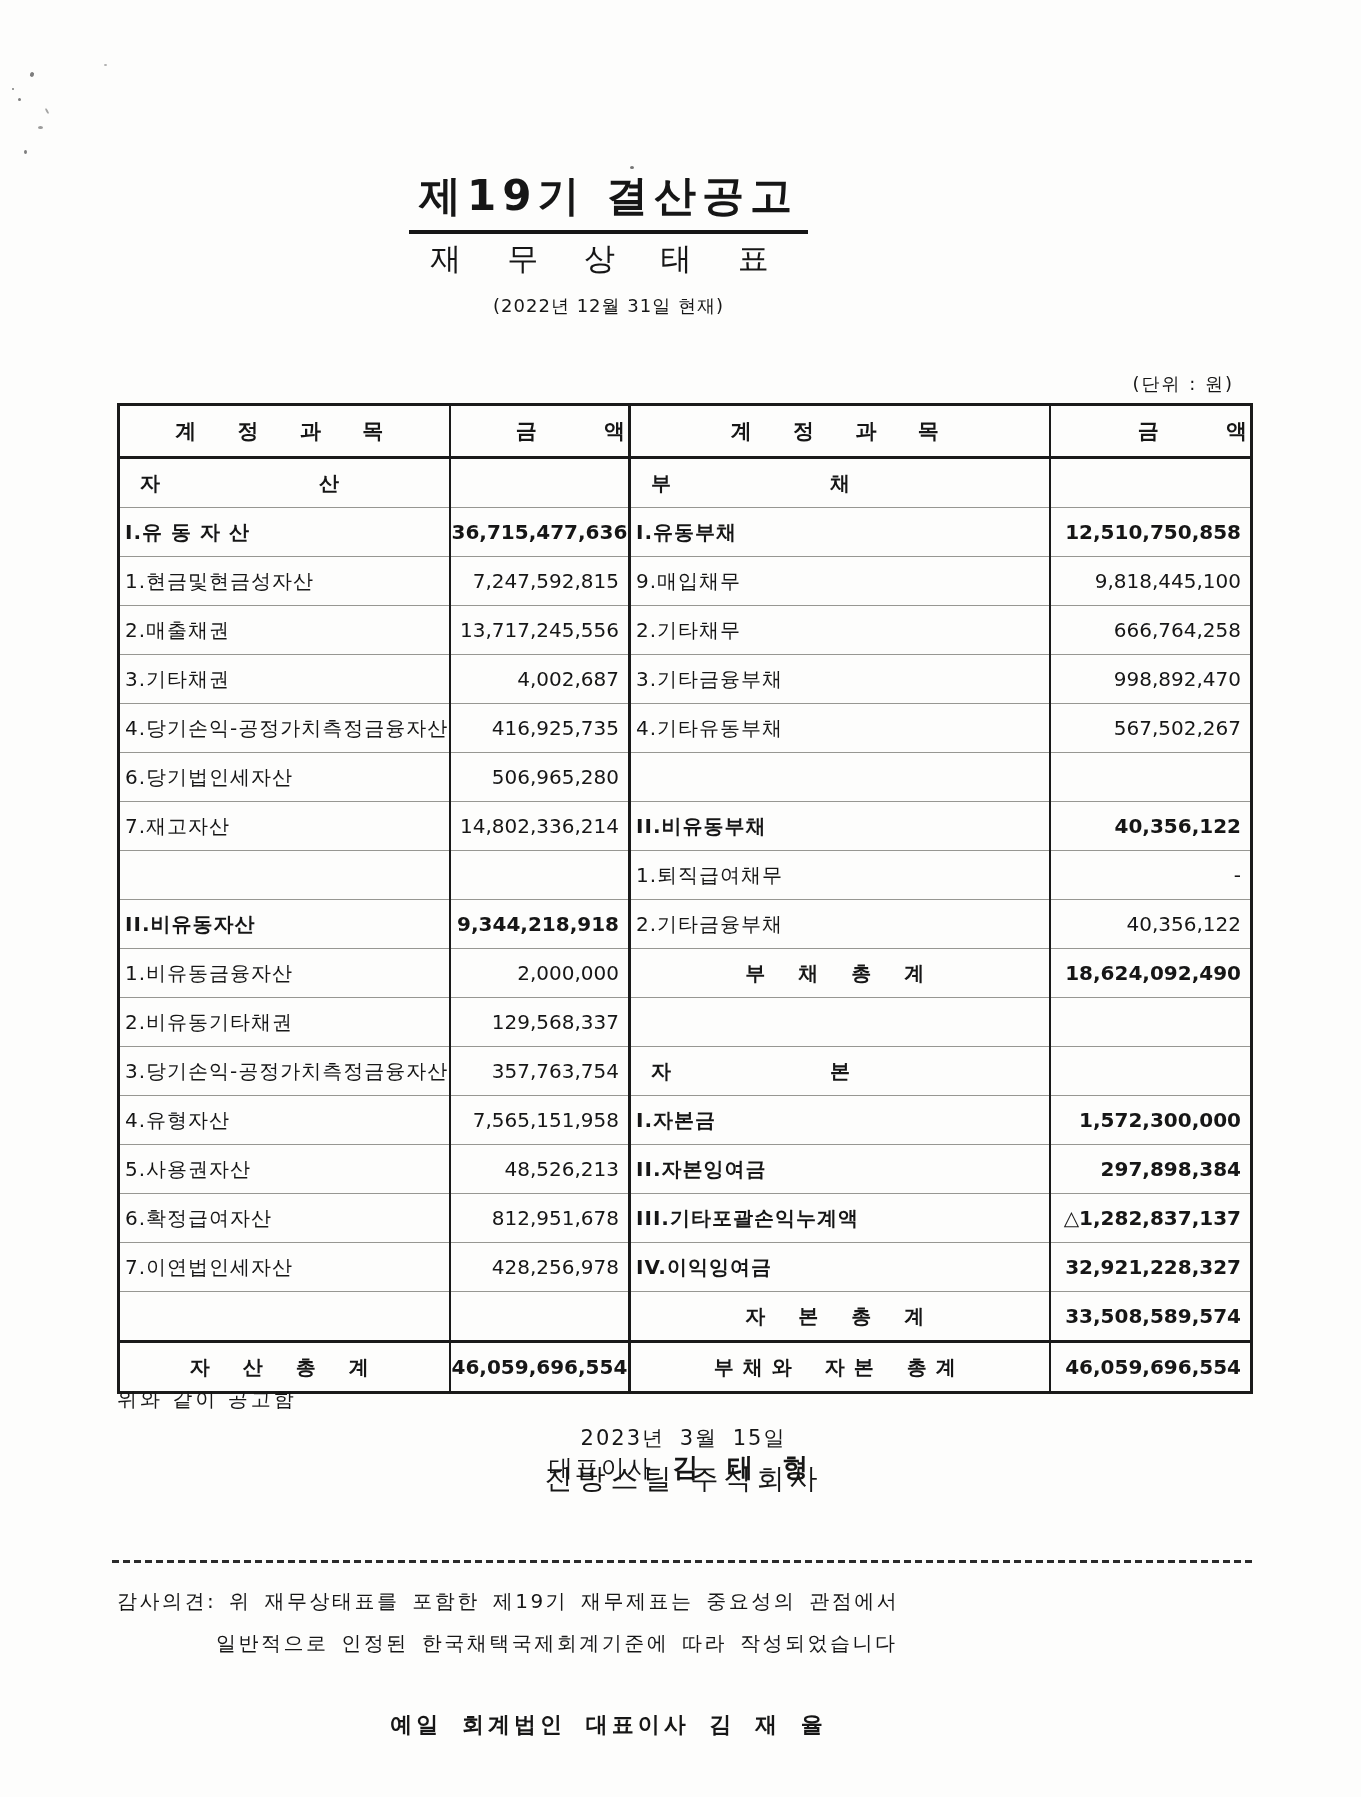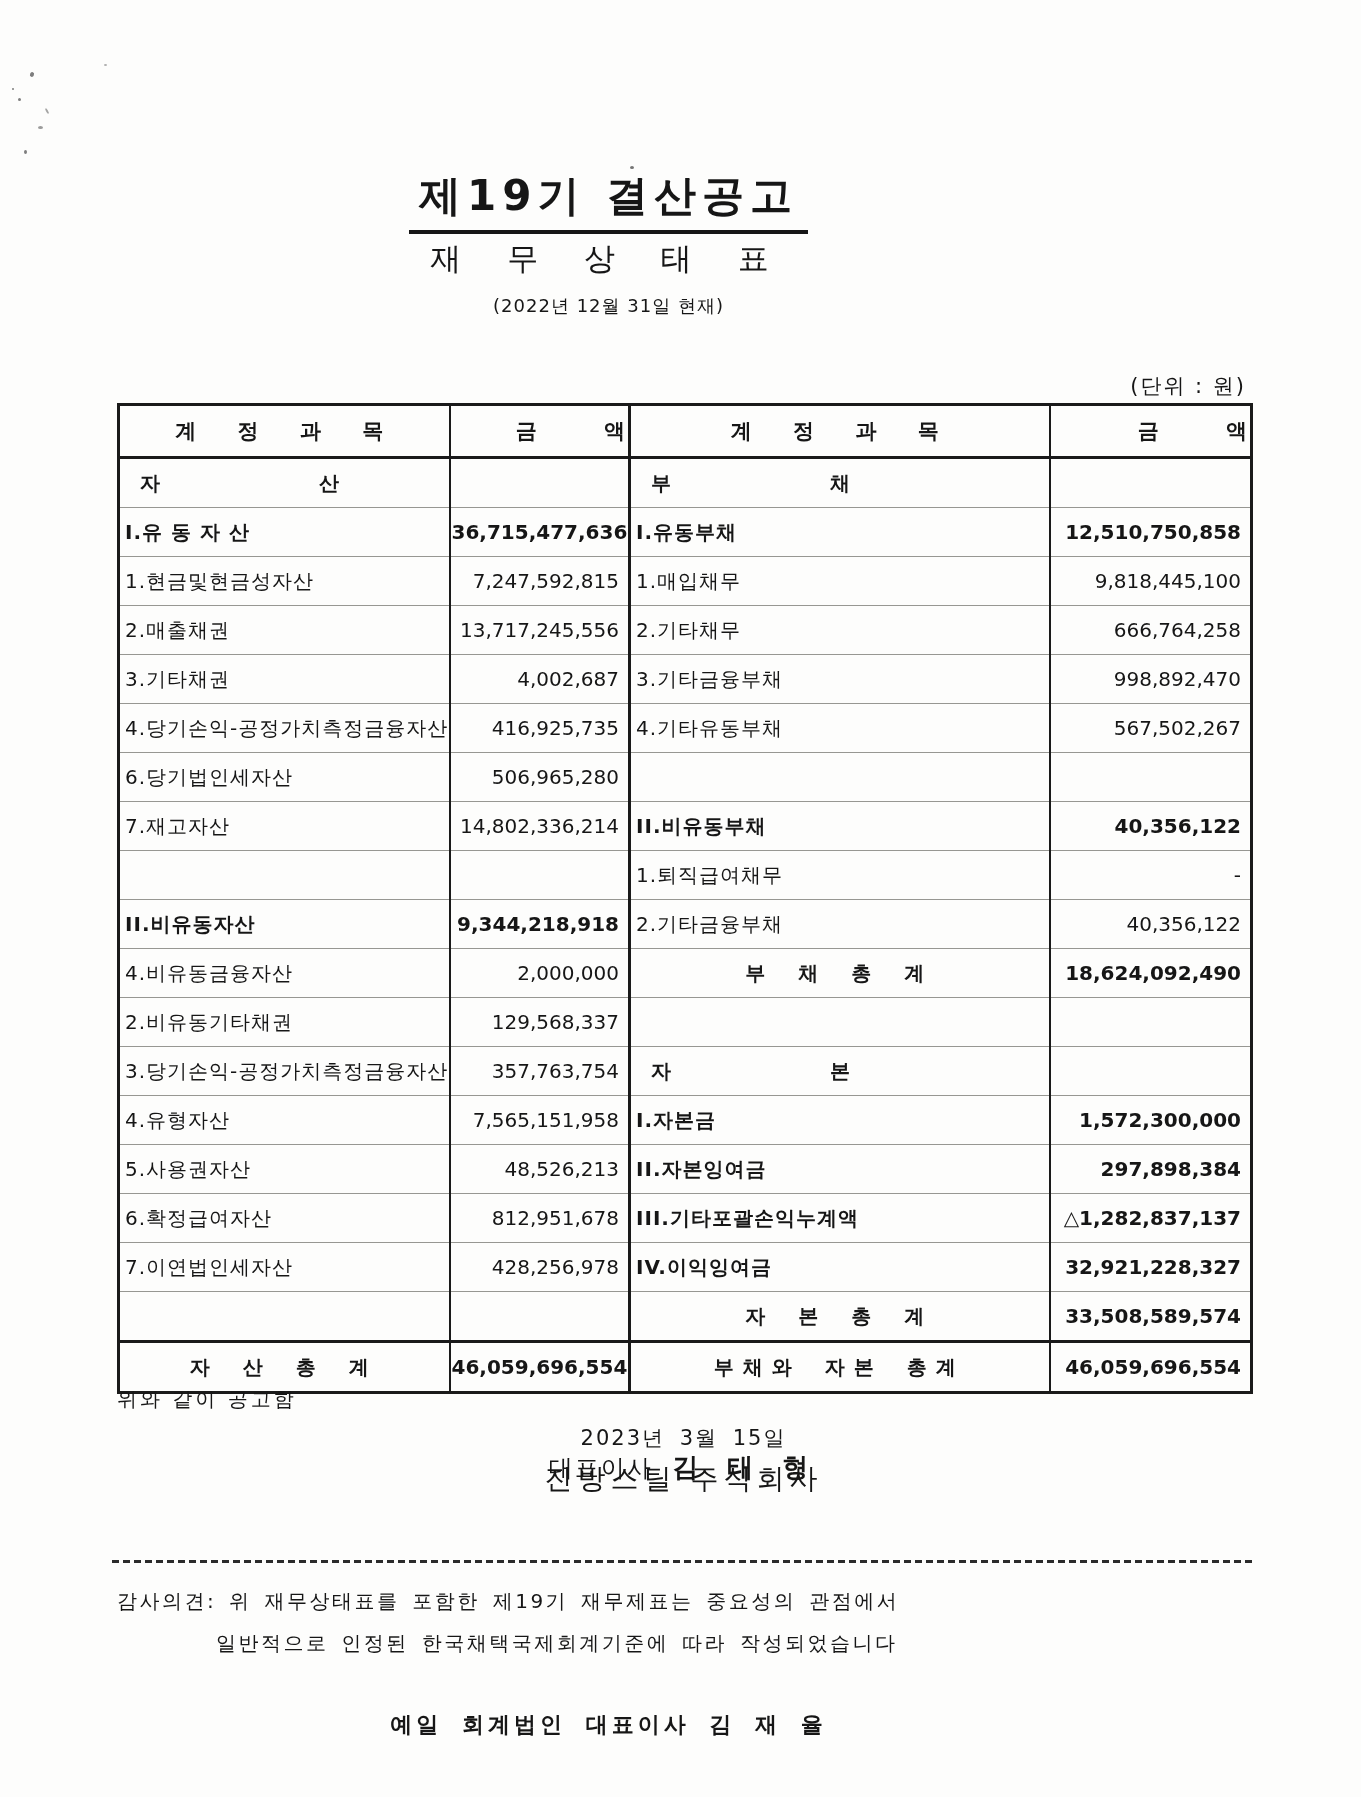--- a/index.html
+++ b/index.html
@@ -33,23 +33,23 @@
     position:absolute;left:0;top:238px;width:100%;
     font-size:31px;font-weight:500;letter-spacing:18px;
   }
   .as-of{
     position:absolute;left:0;top:294px;width:100%;
     font-size:18px;letter-spacing:1px;
   }
 
   .body-wrap{position:absolute;left:117px;top:0;width:1133px;}
   .unit-note{
-    position:absolute;left:12px;top:372px;width:100%;
+    position:absolute;left:0;top:372px;width:100%;
     text-align:right;padding-right:16px;box-sizing:border-box;
-    font-size:21px;letter-spacing:2px;
+    font-size:18px;letter-spacing:2px;
   }
 
   table.bs{
     position:absolute;left:117px;top:403px;
     width:1133px;table-layout:fixed;
     border-collapse:collapse;
     border:3px solid #1a1a1a;
   }
   .bs col.c1{width:331px;} .bs col.c2{width:180px;}
   .bs col.c3{width:420px;} .bs col.c4{width:202px;}
@@ -138,21 +138,21 @@
         </tr>
         <tr>
           <td class="acct sec">I.유 동 자 산</td>
           <td class="amt sec">36,715,477,636</td>
           <td class="acct sec">I.유동부채</td>
           <td class="amt sec">12,510,750,858</td>
         </tr>
         <tr>
           <td class="acct">1.현금및현금성자산</td>
           <td class="amt">7,247,592,815</td>
-          <td class="acct">1.매입채무</td>
+          <td class="acct">9.매입채무</td>
           <td class="amt">9,818,445,100</td>
         </tr>
         <tr>
           <td class="acct">2.매출채권</td>
           <td class="amt">13,717,245,556</td>
           <td class="acct">2.기타채무</td>
           <td class="amt">666,764,258</td>
         </tr>
         <tr>
           <td class="acct">3.기타채권</td>
@@ -184,21 +184,21 @@
           <td class="acct">1.퇴직급여채무</td>
           <td class="amt">-</td>
         </tr>
         <tr>
           <td class="acct sec">II.비유동자산</td>
           <td class="amt sec">9,344,218,918</td>
           <td class="acct">2.기타금융부채</td>
           <td class="amt">40,356,122</td>
         </tr>
         <tr>
-          <td class="acct">4.비유동금융자산</td>
+          <td class="acct">1.비유동금융자산</td>
           <td class="amt">2,000,000</td>
           <td class="acct total">부 채 총 계</td>
           <td class="amt total">18,624,092,490</td>
         </tr>
         <tr>
           <td class="acct">2.비유동기타채권</td>
           <td class="amt">129,568,337</td>
           <td class="acct"></td>
           <td class="amt"></td>
         </tr>

